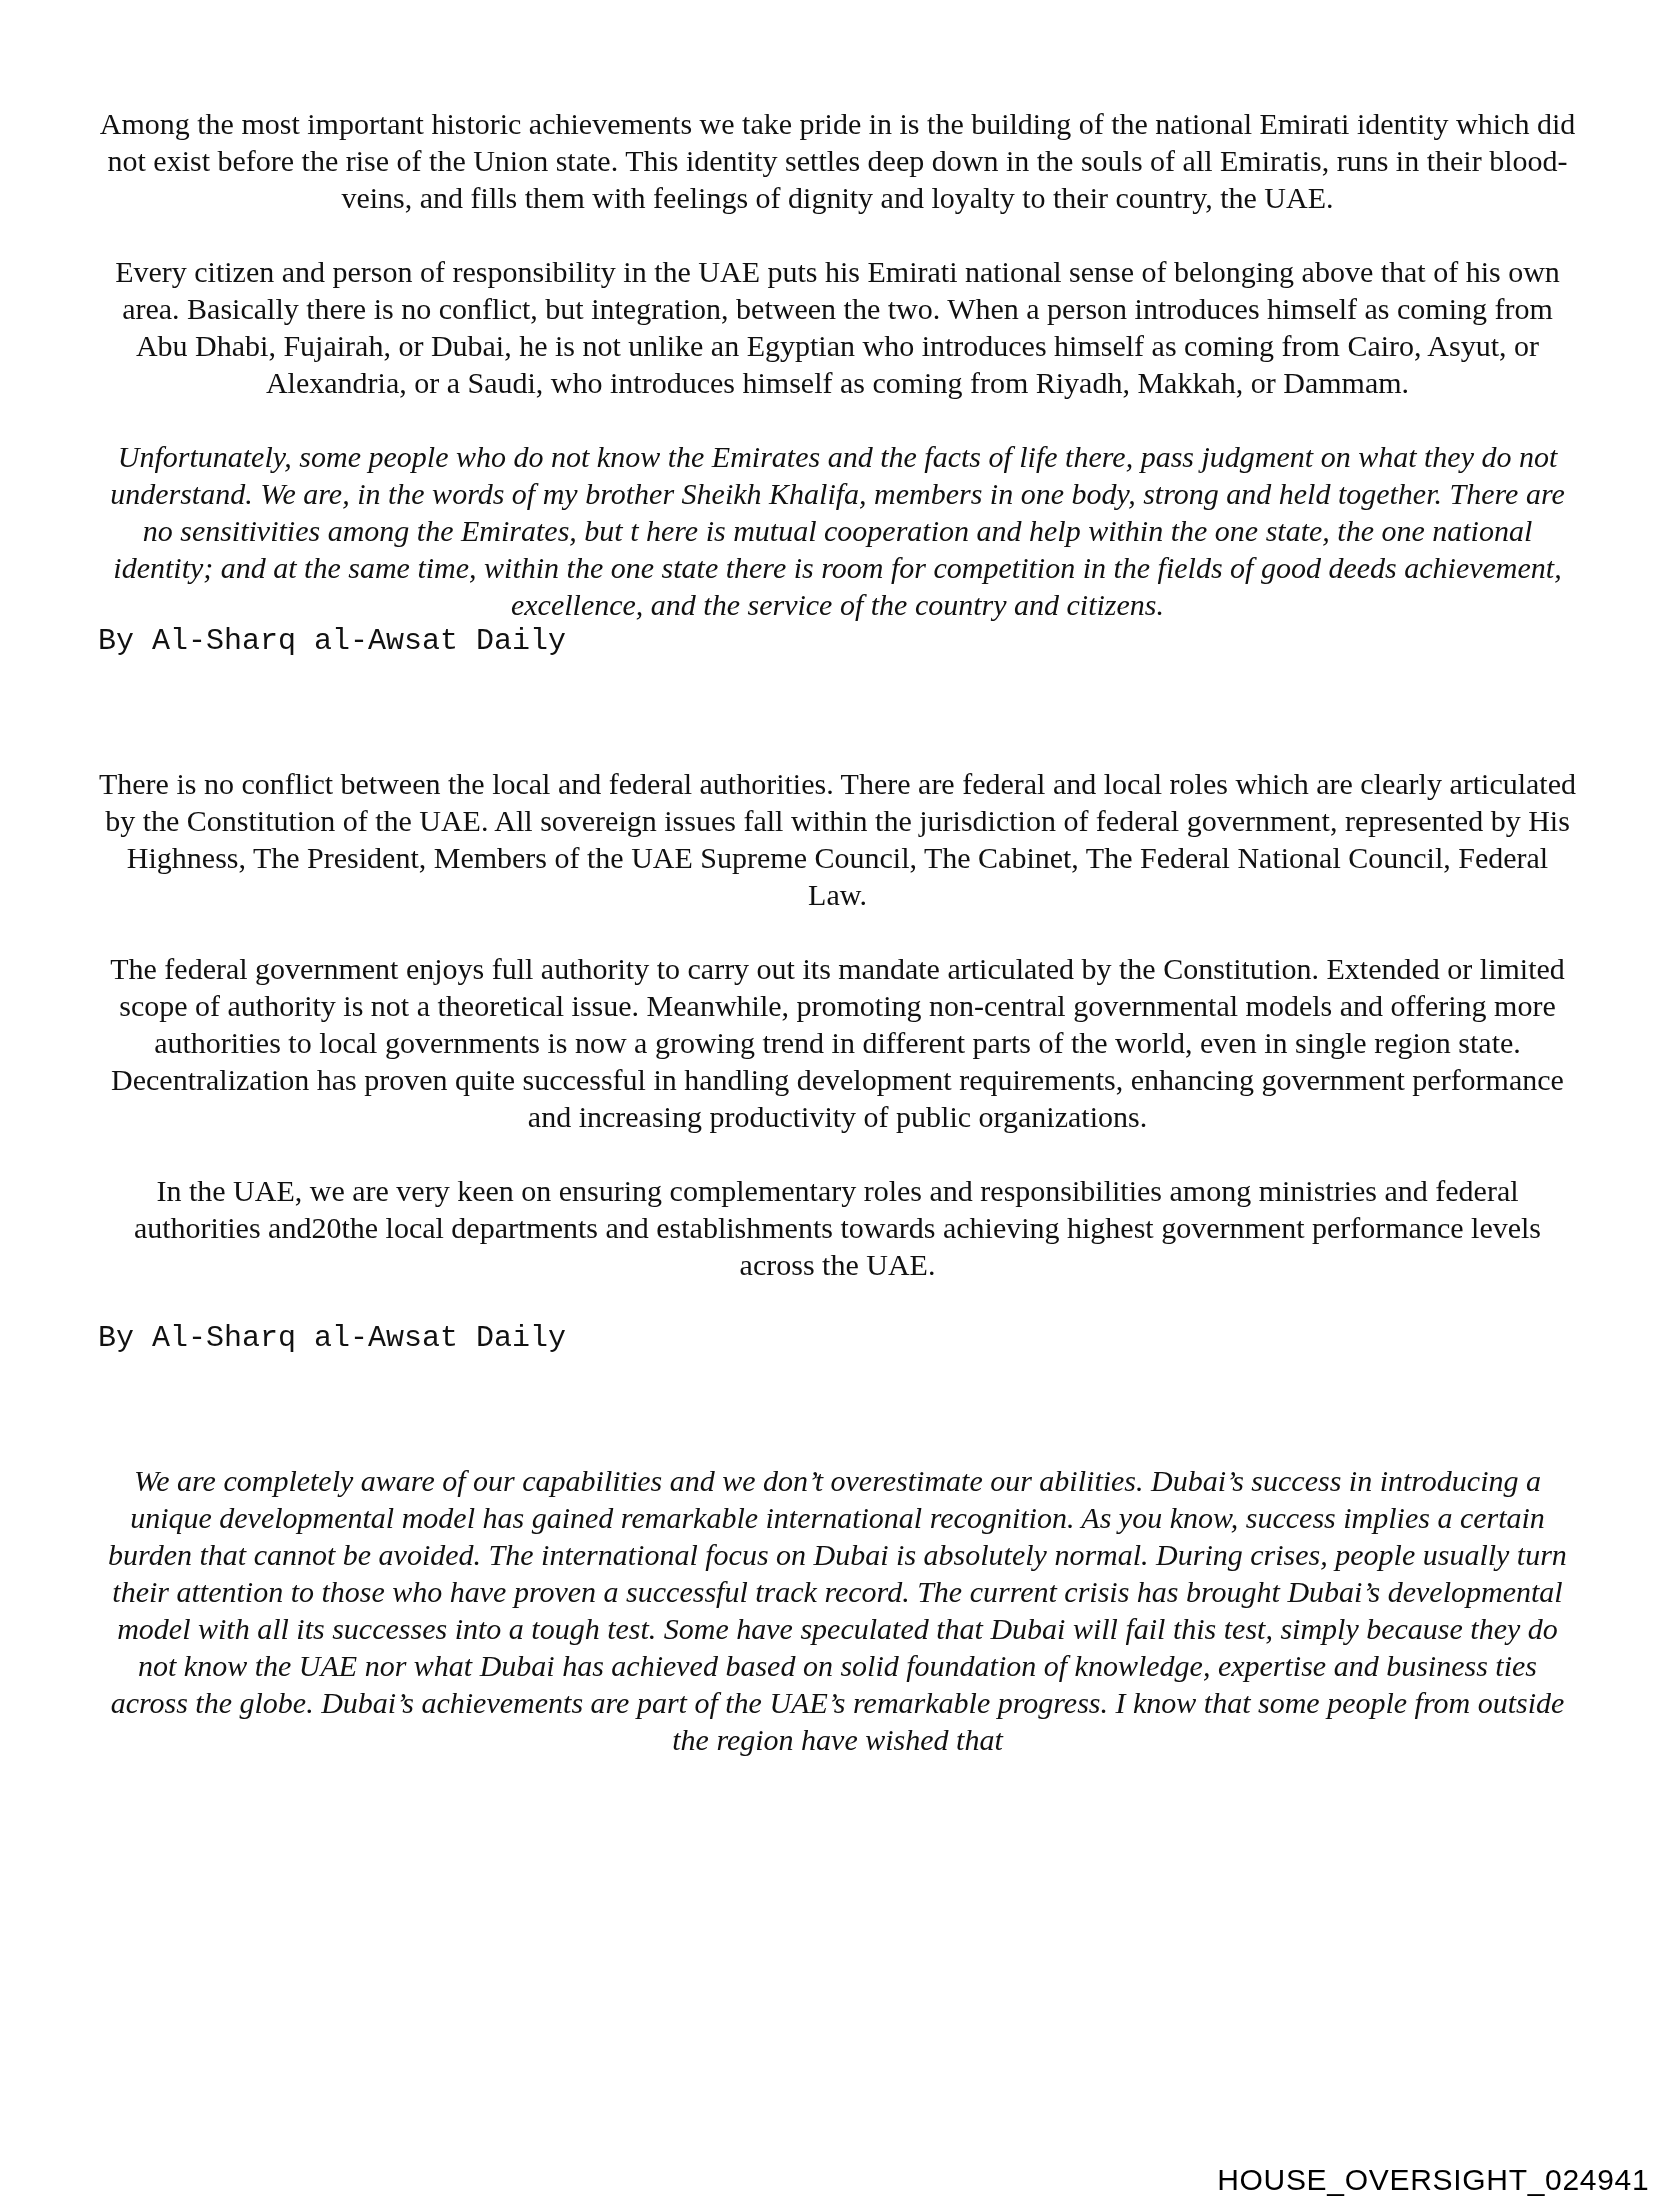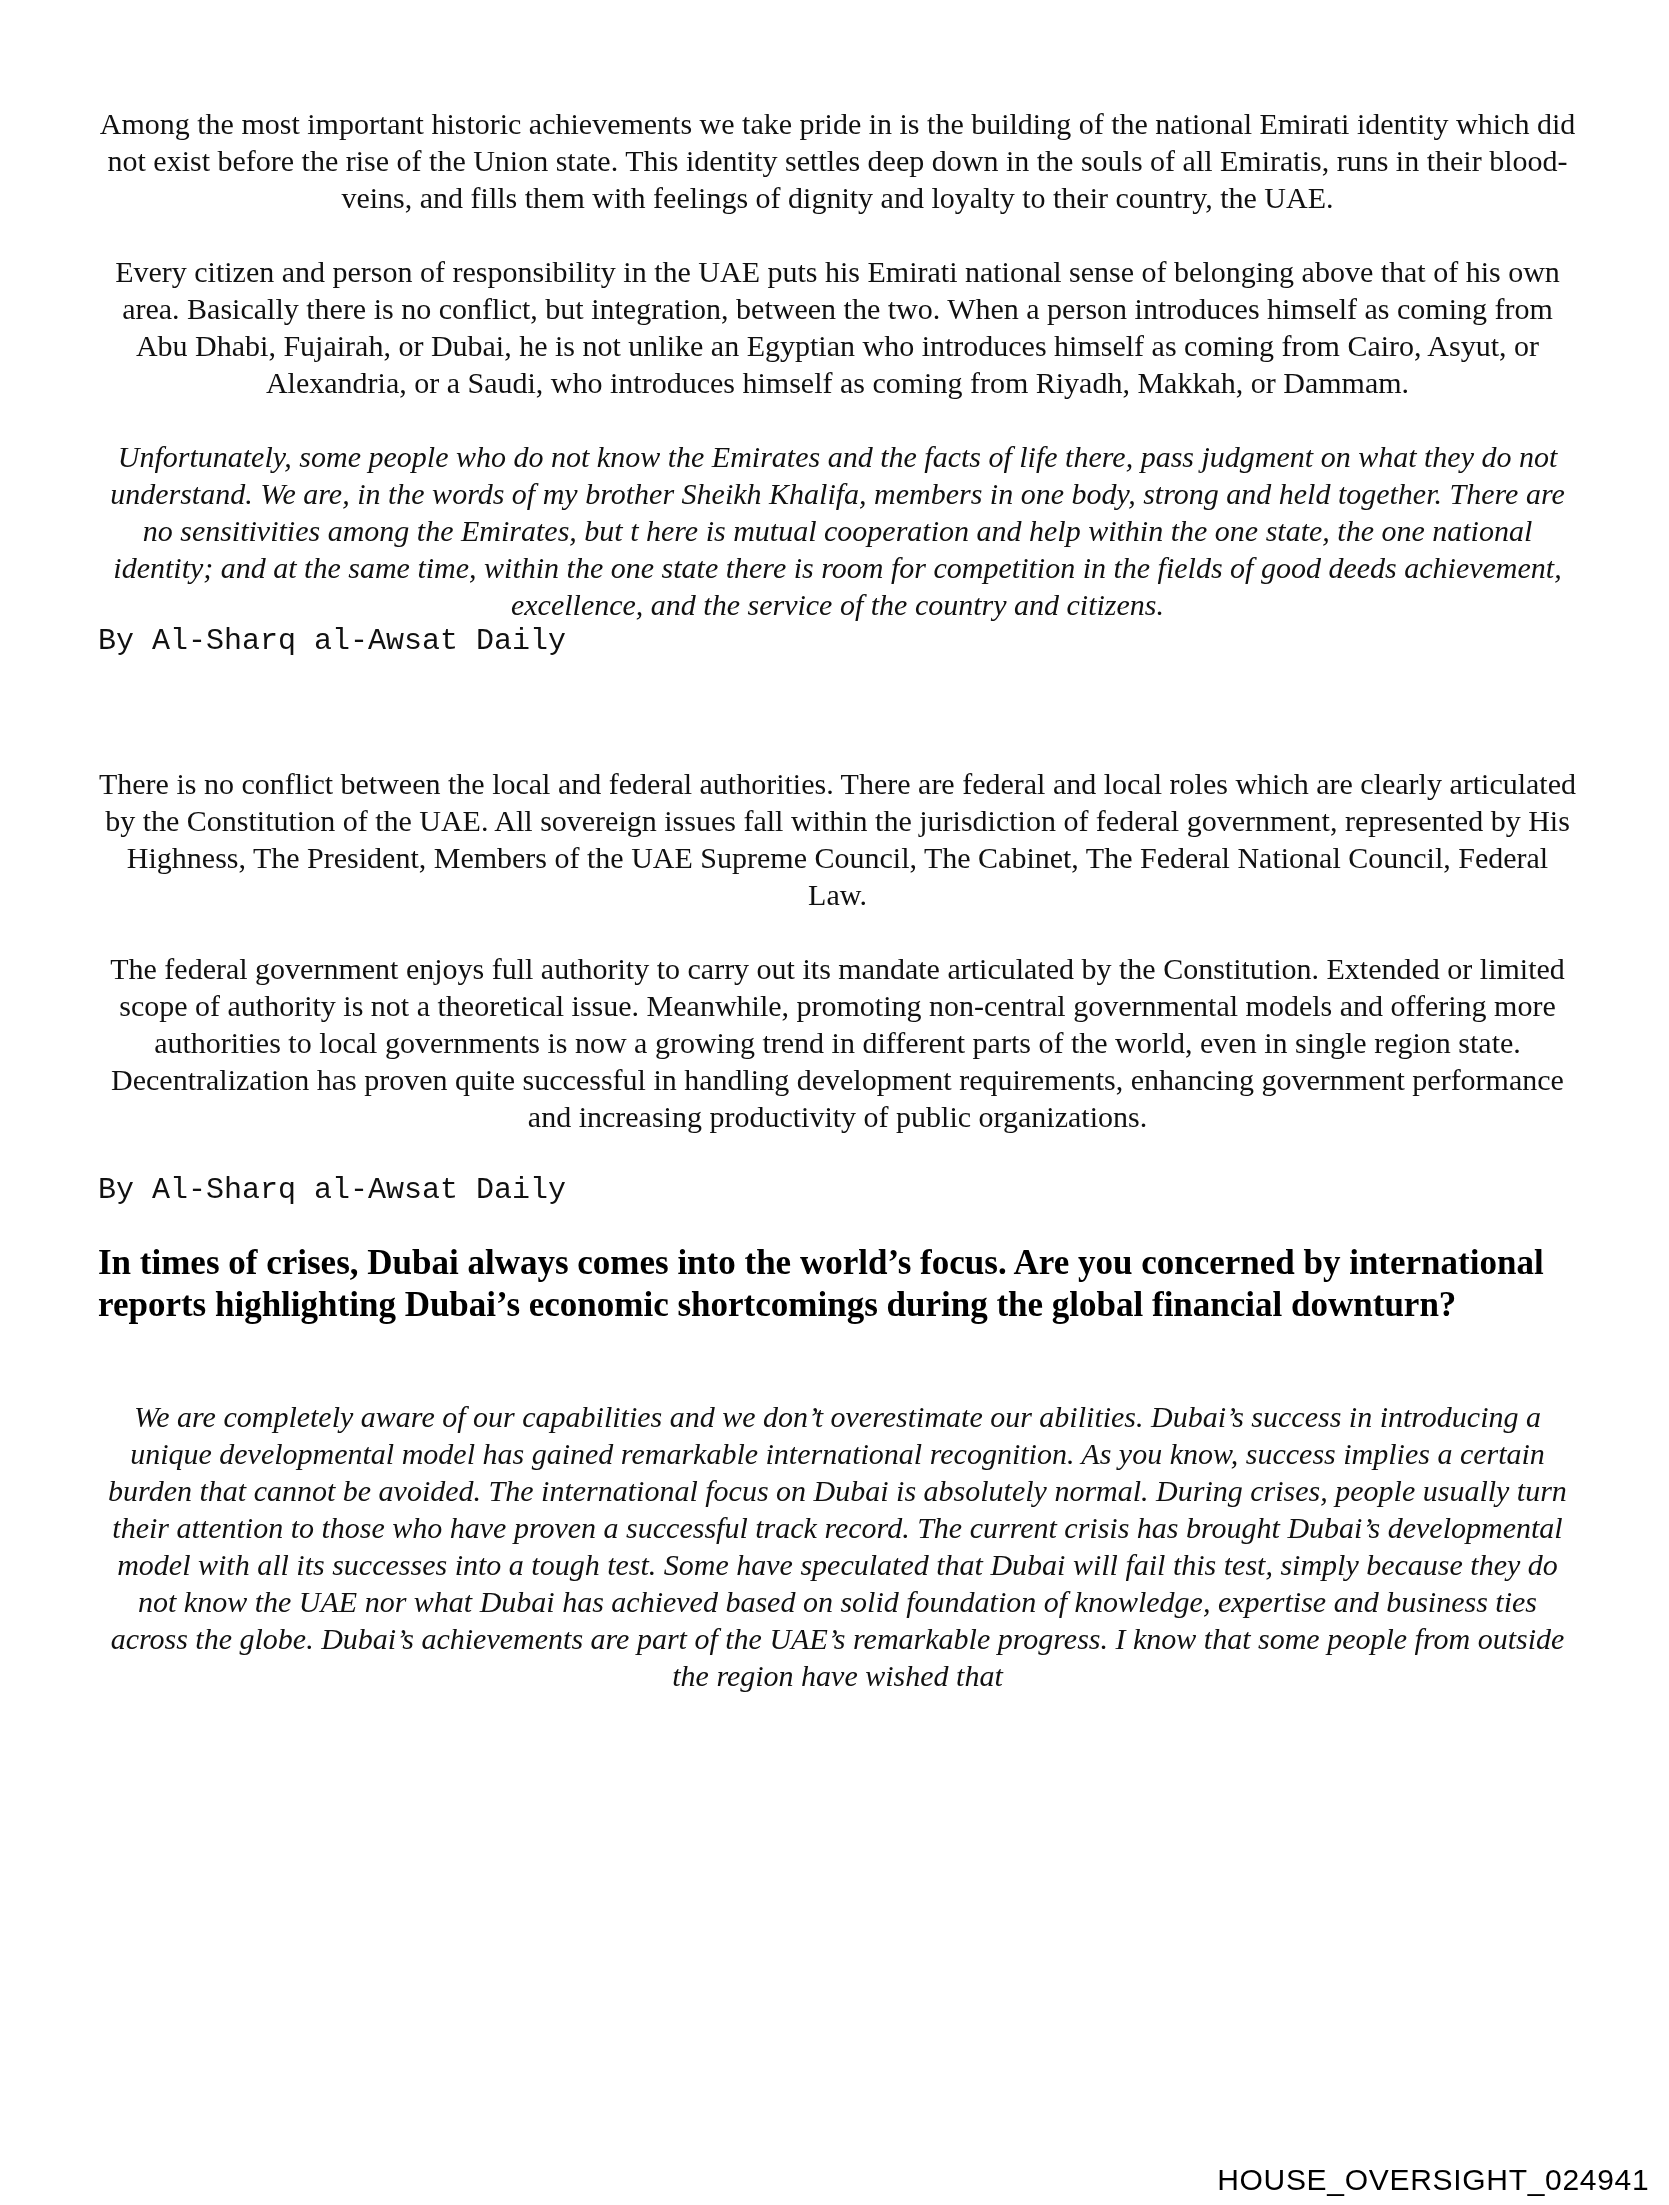--- a/index.html
+++ b/index.html
@@ -67,27 +67,27 @@
     <p class="para tight">Unfortunately, some people who do not know the Emirates and the facts of life there, pass judgment on what they do not understand. We are, in the words of my brother Sheikh Khalifa, members in one body, strong and held together. There are no sensitivities among the Emirates, but t here is mutual cooperation and help within the one state, the one national identity; and at the same time, within the one state there is room for competition in the fields of good deeds achievement, excellence, and the service of the country and citizens.</p>
     <p class="byline">By Al-Sharq al-Awsat Daily</p>
   </section>
 
   <div class="q-gap-before"></div>
 
   <section>
     <div class="q-gap-after"></div>
     <p class="para">There is no conflict between the local and federal authorities. There are federal and local roles which are clearly articulated by the Constitution of the UAE. All sovereign issues fall within the jurisdiction of federal government, represented by His Highness, The President, Members of the UAE Supreme Council, The Cabinet, The Federal National Council, Federal Law.</p>
     <p class="para">The federal government enjoys full authority to carry out its mandate articulated by the Constitution. Extended or limited scope of authority is not a theoretical issue. Meanwhile, promoting non-central governmental models and offering more authorities to local governments is now a growing trend in different parts of the world, even in single region state. Decentralization has proven quite successful in handling development requirements, enhancing government performance and increasing productivity of public organizations.</p>
+    <p class="para">In the UAE, we are very keen on ensuring complementary roles and responsibilities among ministries and federal authorities and20the local departments and establishments towards achieving highest government performance levels across the UAE.</p>
     <p class="byline">By Al-Sharq al-Awsat Daily</p>
   </section>
 
   <div class="q-gap-before"></div>
 
   <section>
-    <h2 class="question">In times of crises, Dubai always comes into the world’s focus. Are you concerned by international reports highlighting Dubai’s economic shortcomings during the global financial downturn?</h2>
     <div class="q-gap-after"></div>
     <p class="para tight">We are completely aware of our capabilities and we don’t overestimate our abilities. Dubai’s success in introducing a unique developmental model has gained remarkable international recognition. As you know, success implies a certain burden that cannot be avoided. The international focus on Dubai is absolutely normal. During crises, people usually turn their attention to those who have proven a successful track record. The current crisis has brought Dubai’s developmental model with all its successes into a tough test. Some have speculated that Dubai will fail this test, simply because they do not know the UAE nor what Dubai has achieved based on solid foundation of knowledge, expertise and business ties across the globe. Dubai’s achievements are part of the UAE’s remarkable progress. I know that some people from outside the region have wished that</p>
   </section>
 
 </div>
 
 <div class="bates">HOUSE_OVERSIGHT_024941</div>
 
 
 </body></html>

